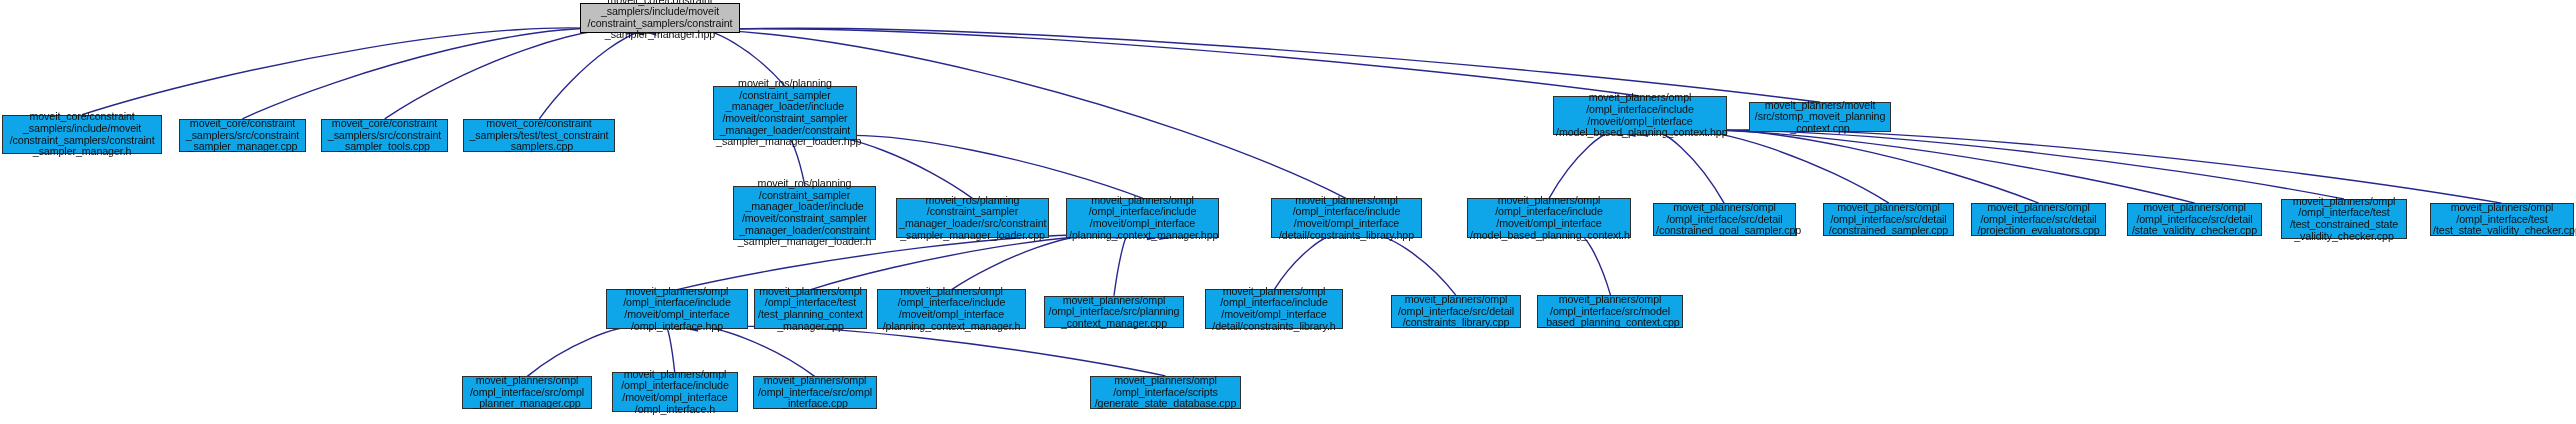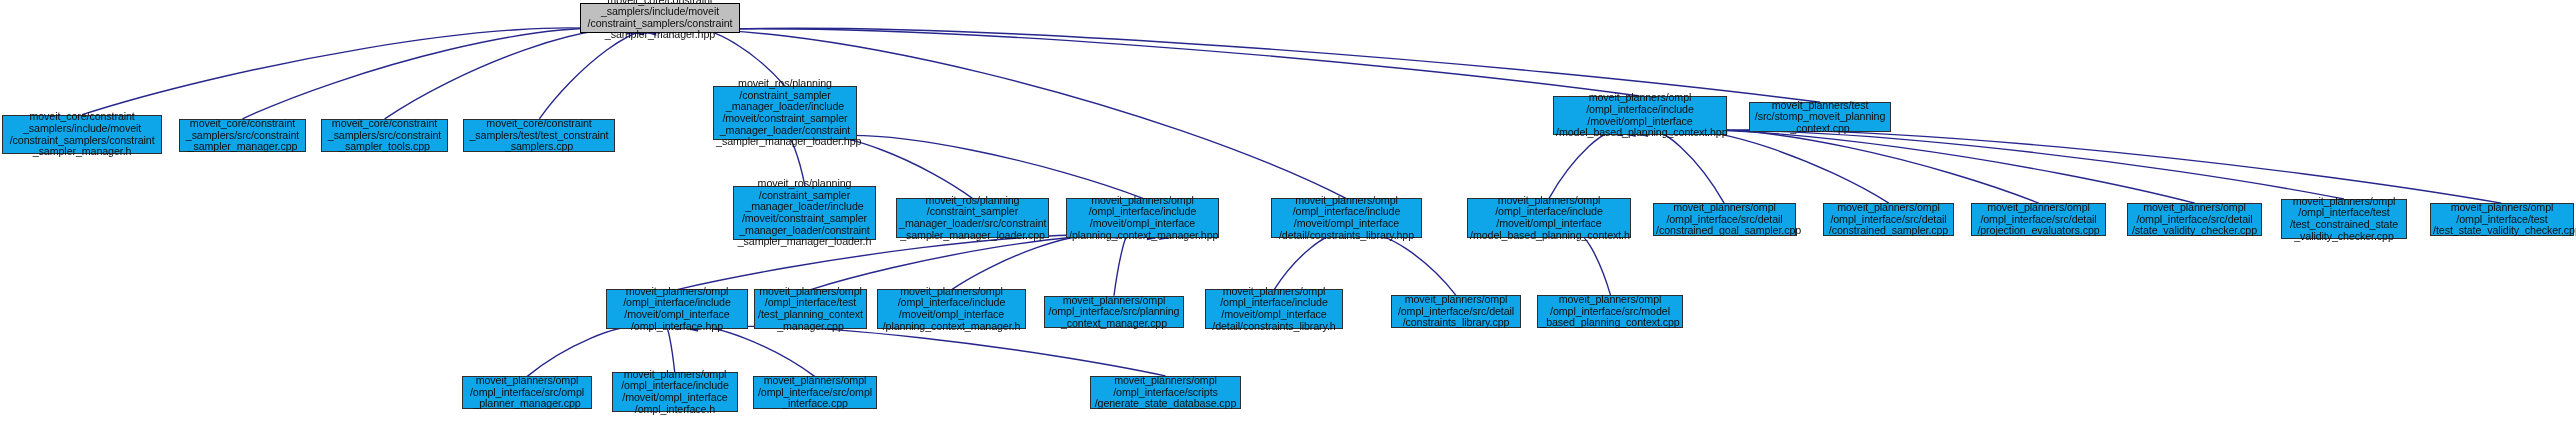--- a/index.html
+++ b/index.html
@@ -157,21 +157,21 @@
       <div class="gnode" style="left: 713px; top: 86px; width: 144px; height: 54px;"><span class="nlabel">moveit_ros/planning
 /constraint_sampler
 _manager_loader/include
 /moveit/constraint_sampler
 _manager_loader/constraint
 _sampler_manager_loader.hpp</span></div>
       <div class="gnode" style="left: 1553px; top: 96px; width: 174px; height: 39px;"><span class="nlabel">moveit_planners/ompl
 /ompl_interface/include
 /moveit/ompl_interface
 /model_based_planning_context.hpp</span></div>
-      <div class="gnode" style="left: 1749px; top: 102px; width: 142px; height: 30px;"><span class="nlabel">moveit_planners/test
+      <div class="gnode" style="left: 1749px; top: 102px; width: 142px; height: 30px;"><span class="nlabel">moveit_planners/moveit
 /src/stomp_moveit_planning
 _context.cpp</span></div>
       <div class="gnode" style="left: 733px; top: 186px; width: 143px; height: 54px;"><span class="nlabel">moveit_ros/planning
 /constraint_sampler
 _manager_loader/include
 /moveit/constraint_sampler
 _manager_loader/constraint
 _sampler_manager_loader.h</span></div>
       <div class="gnode" style="left: 896px; top: 198px; width: 153px; height: 40px;"><span class="nlabel">moveit_ros/planning
 /constraint_sampler

